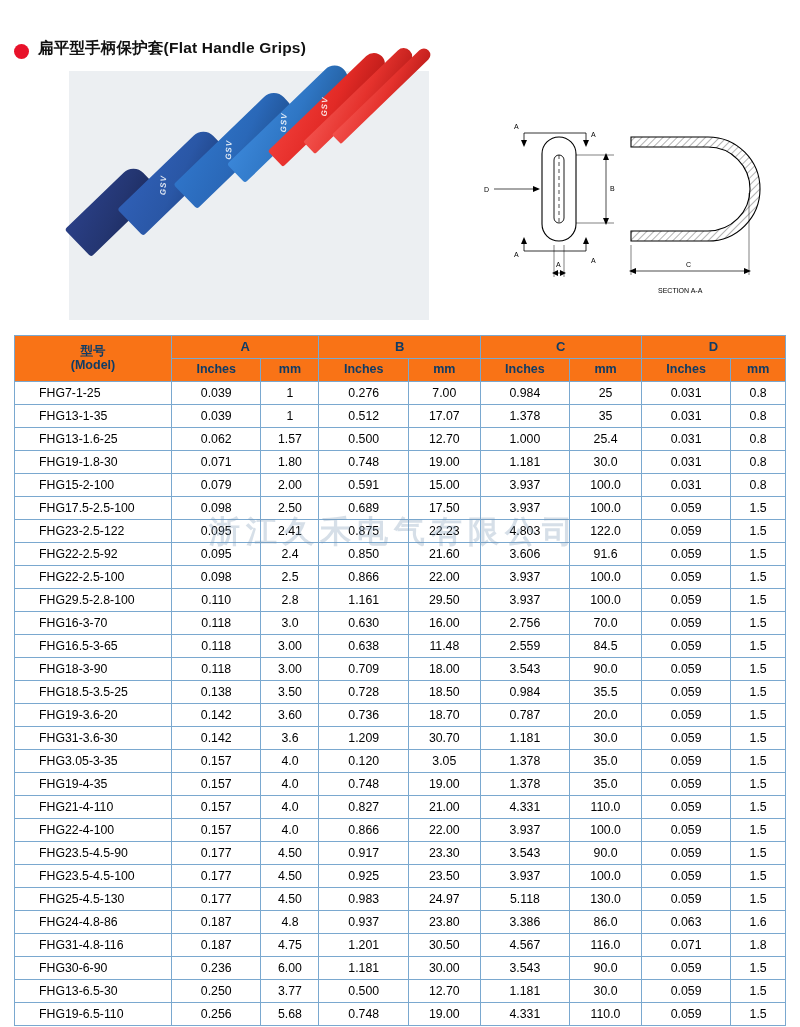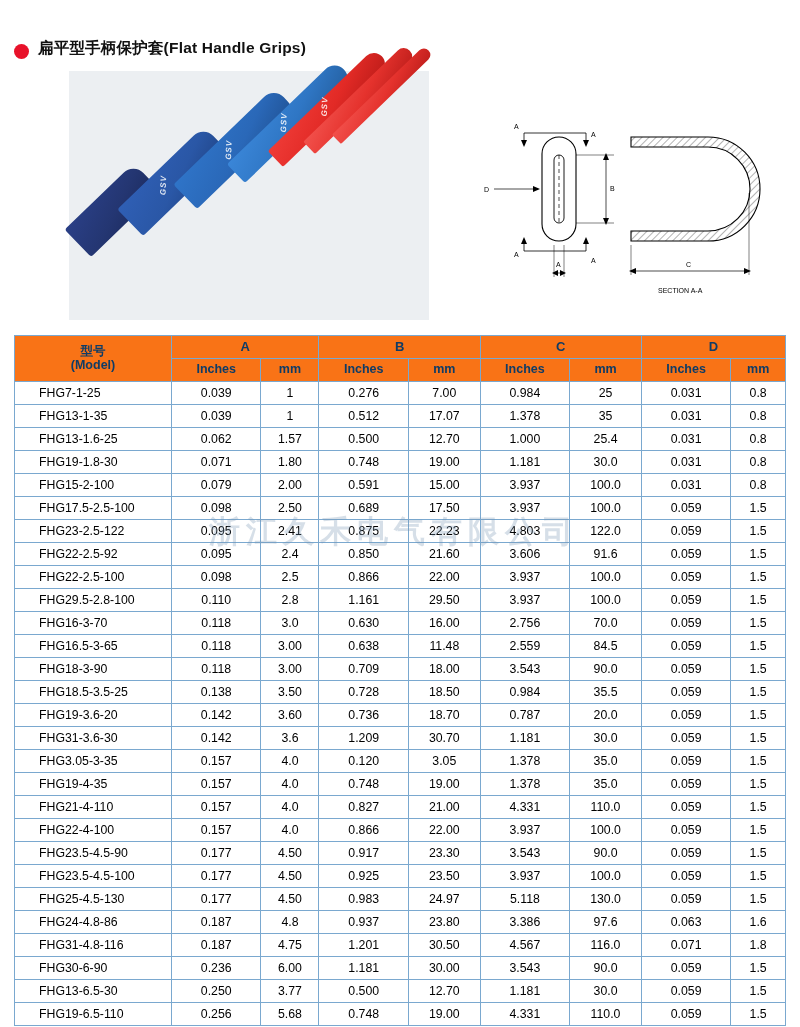--- a/index.html
+++ b/index.html
@@ -542,21 +542,21 @@
           <td>0.059</td>
           <td>1.5</td>
         </tr>
         <tr>
           <td class="model">FHG24-4.8-86</td>
           <td>0.187</td>
           <td>4.8</td>
           <td>0.937</td>
           <td>23.80</td>
           <td>3.386</td>
-          <td>97.6</td>
+          <td>86.0</td>
           <td>0.063</td>
           <td>1.6</td>
         </tr>
         <tr>
           <td class="model">FHG31-4.8-116</td>
           <td>0.187</td>
           <td>4.75</td>
           <td>1.201</td>
           <td>30.50</td>
           <td>4.567</td>

